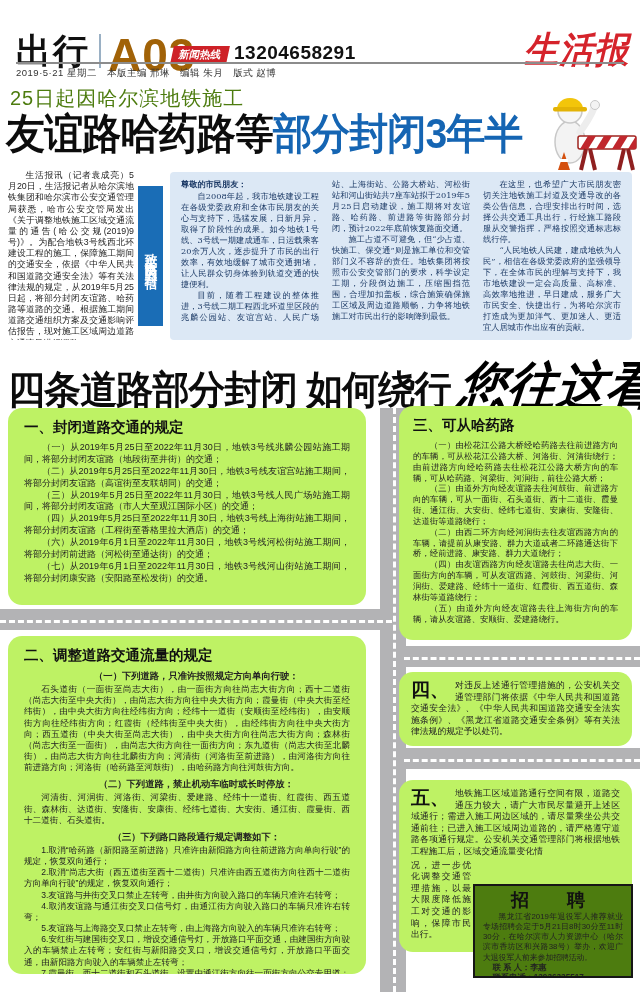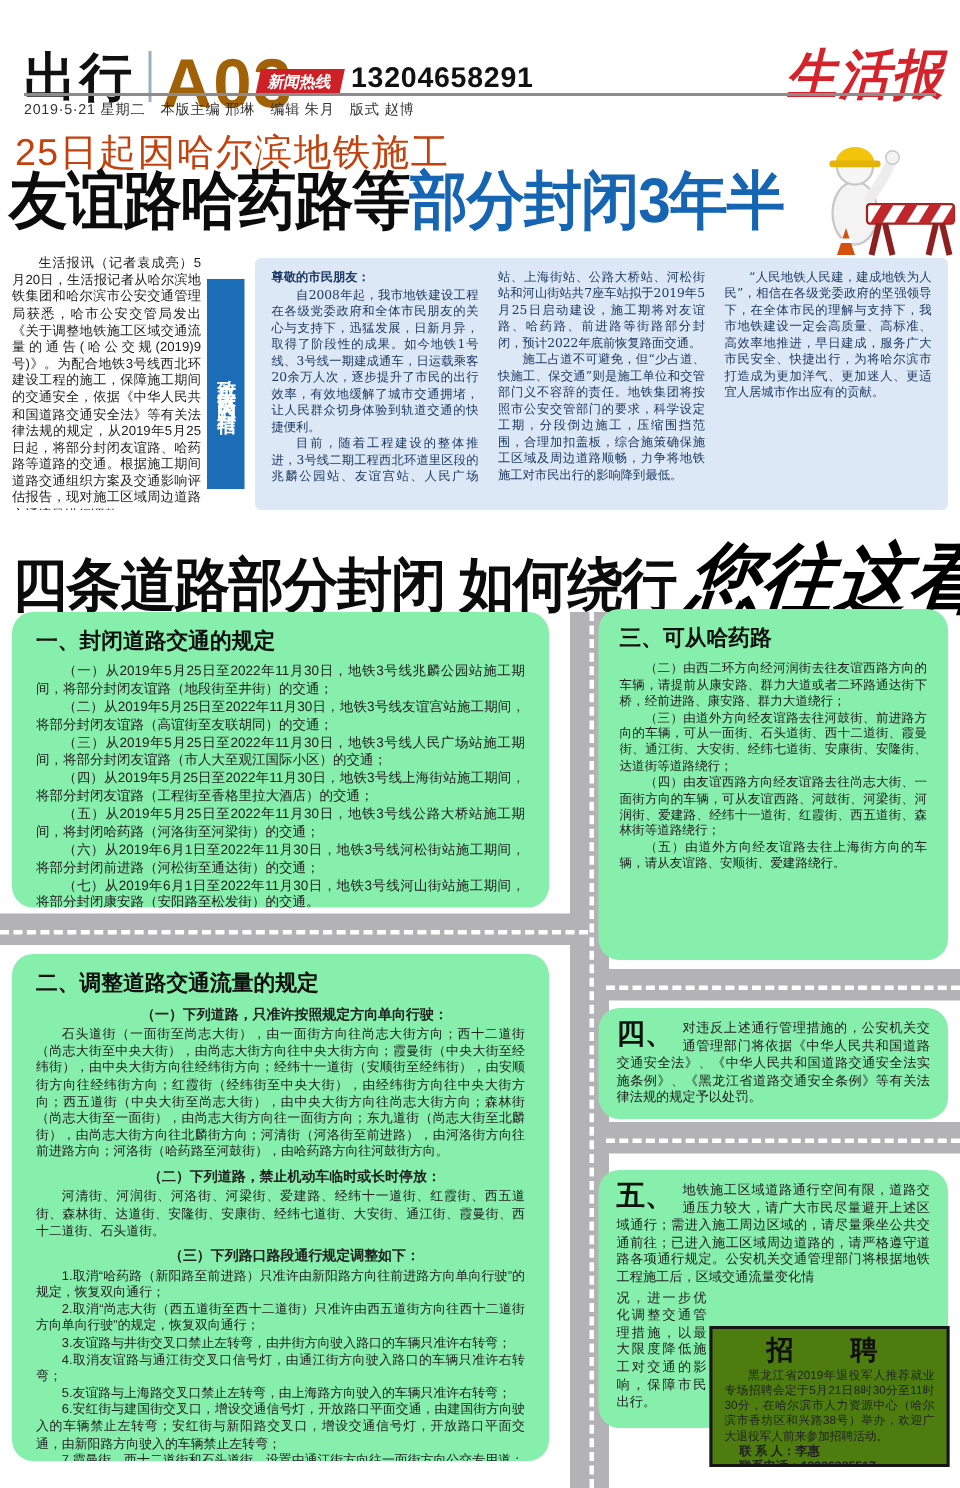--- a/index.html
+++ b/index.html
@@ -13,21 +13,21 @@
   .m-page{left:108px;top:28px;font-size:46px;font-weight:900;color:#a16207;letter-spacing:1px;}
   .m-badge{left:172px;top:46px;background:#ce2127;color:#fff;font-size:10.5px;font-weight:700;
            padding:2px 7px;transform:skewX(-12deg);}
   .m-phone{left:234px;top:42px;font-size:19px;font-weight:900;color:#111;letter-spacing:.5px;}
   .m-logo{left:524px;top:26px;font-family:"DejaVu Serif",serif;font-style:italic;font-weight:900;
           font-size:36px;color:#d5232b;letter-spacing:1px;transform:scaleX(.95);transform-origin:left;}
   .m-rule{left:16px;top:62px;width:608px;height:2px;background:#8c8c8c;}
   .m-date{left:16px;top:67px;font-size:9.5px;color:#333;letter-spacing:.5px;}
 
   
-  .kicker{left:10px;top:85px;font-size:25px;color:#c2410c;letter-spacing:1px;}
+  .kicker{left:10px;top:85px;font-size:20px;color:#4d7c0f;letter-spacing:1px;}
   .headline{left:6px;top:106px;white-space:nowrap;font-weight:900;font-size:42px;
             letter-spacing:-1px;transform:scaleX(.93);transform-origin:left;}
   .headline .h-black{color:#0c0c0c;}
   .headline .h-blue{color:#1565b3;}
   .cartoon{left:540px;top:80px;width:100px;height:92px;}
 
   
   .brief{left:8px;top:170px;width:126px;height:170px;font-size:8.8px;line-height:1.27;
          text-align:justify;color:#1c1c1c;overflow:hidden;}
   .brief p{margin:0;text-indent:2em;}
@@ -52,21 +52,21 @@
   .road{background:#b3b3b5;}
   .road-v{left:380px;top:408px;width:26px;height:584px;}
   .road-v::after{content:"";position:absolute;left:50%;top:0;height:100%;border-left:3px dashed #fff;}
   .road-h{height:21px;}
   .road-h::after{content:"";position:absolute;top:50%;left:0;width:100%;border-top:3px dashed #fff;}
   .road-h1{left:0;top:609px;width:392px;}
   .road-h2{left:404px;top:646px;width:236px;}
   .road-h3{left:404px;top:748px;width:236px;}
 
   
-  .box{background:#86efac;border-radius:14px;box-sizing:border-box;overflow:hidden;}
+  .box{background:#bef264;border-radius:14px;box-sizing:border-box;overflow:hidden;}
   .box h2{margin:0 0 5px 0;font-size:14.5px;font-weight:900;color:#111;}
   .box p{margin:0;text-indent:2em;text-align:justify;}
   .box1{left:8px;top:408px;width:358px;height:197px;padding:10px 16px 8px;}
   .box1 p{font-size:9px;line-height:1.32;}
   .box2{left:8px;top:636px;width:358px;height:338px;padding:10px 16px 8px;}
   .box2 .sub{font-weight:700;font-size:9.3px;margin:5px 0 1px;text-indent:2em;text-align:center;}
   .box2 p{font-size:8.6px;line-height:1.3;}
   .box3{left:399px;top:406px;width:233px;height:234px;padding:10px 14px 8px;}
   .box3 p{font-size:8.4px;line-height:1.29;}
   .box4{left:399px;top:672px;width:233px;height:74px;padding:8px 12px;}
@@ -125,41 +125,41 @@
     <p>生活报讯（记者袁成亮）5月20日，生活报记者从哈尔滨地铁集团和哈尔滨市公安交通管理局获悉，哈市公安交管局发出《关于调整地铁施工区域交通流量的通告(哈公交规(2019)9号)》。为配合地铁3号线西北环建设工程的施工，保障施工期间的交通安全，依据《中华人民共和国道路交通安全法》等有关法律法规的规定，从2019年5月25日起，将部分封闭友谊路、哈药路等道路的交通。根据施工期间道路交通组织方案及交通影响评估报告，现对施工区域周边道路交通流量进行调整。</p>
   </div>
 
   <div class="abs vbar">致广大市民的一封信</div>
 
   <div class="abs letterbox">
     <div class="salut">尊敬的市民朋友：</div>
     <p>自2008年起，我市地铁建设工程在各级党委政府和全体市民朋友的关心与支持下，迅猛发展，日新月异，取得了阶段性的成果。如今地铁1号线、3号线一期建成通车，日运载乘客20余万人次，逐步提升了市民的出行效率，有效地缓解了城市交通拥堵，让人民群众切身体验到轨道交通的快捷便利。</p>
     <p>目前，随着工程建设的整体推进，3号线二期工程西北环道里区段的兆麟公园站、友谊宫站、人民广场站、上海街站、公路大桥站、河松街站和河山街站共7座车站拟于2019年5月25日启动建设，施工期将对友谊路、哈药路、前进路等街路部分封闭，预计2022年底前恢复路面交通。</p>
     <p>施工占道不可避免，但“少占道、快施工、保交通”则是施工单位和交管部门义不容辞的责任。地铁集团将按照市公安交管部门的要求，科学设定工期，分段倒边施工，压缩围挡范围，合理加扣盖板，综合施策确保施工区域及周边道路顺畅，力争将地铁施工对市民出行的影响降到最低。</p>
+    <p>在这里，也希望广大市民朋友密切关注地铁施工封道及交通导改的各类公告信息，合理安排出行时间，选择公共交通工具出行，行经施工路段服从交警指挥，严格按照交通标志标线行停。</p>
     <p>“人民地铁人民建，建成地铁为人民”，相信在各级党委政府的坚强领导下，在全体市民的理解与支持下，我市地铁建设一定会高质量、高标准、高效率地推进，早日建成，服务广大市民安全、快捷出行，为将哈尔滨市打造成为更加洋气、更加迷人、更适宜人居城市作出应有的贡献。</p>
 
   </div>
 
   <div class="abs bigline">
     <span class="b1">四条道路部分封闭 如何绕行</span>
     <span class="b2">您往这看</span>
   </div>
 
   <div class="abs road road-v"></div>
   <div class="abs road road-h road-h1"></div>
   <div class="abs road road-h road-h2"></div>
   <div class="abs road road-h road-h3"></div>
 
   <div class="abs box box1">
     <h2>一、封闭道路交通的规定</h2>
     <p>（一）从2019年5月25日至2022年11月30日，地铁3号线兆麟公园站施工期间，将部分封闭友谊路（地段街至井街）的交通；</p>
     <p>（二）从2019年5月25日至2022年11月30日，地铁3号线友谊宫站施工期间，将部分封闭友谊路（高谊街至友联胡同）的交通；</p>
     <p>（三）从2019年5月25日至2022年11月30日，地铁3号线人民广场站施工期间，将部分封闭友谊路（市人大至观江国际小区）的交通；</p>
     <p>（四）从2019年5月25日至2022年11月30日，地铁3号线上海街站施工期间，将部分封闭友谊路（工程街至香格里拉大酒店）的交通；</p>
-    <p>（五）从2019年5月25日至2022年11月30日，地铁3号线公路大桥站施工期间，将封闭哈药路（河洛街至河梁街）的交通；</p>
     <p>（六）从2019年6月1日至2022年11月30日，地铁3号线河松街站施工期间，将部分封闭前进路（河松街至通达街）的交通；</p>
     <p>（七）从2019年6月1日至2022年11月30日，地铁3号线河山街站施工期间，将部分封闭康安路（安阳路至松发街）的交通。</p>
   </div>
 
   <div class="abs box box2">
     <h2>二、调整道路交通流量的规定</h2>
     <div class="sub">（一）下列道路，只准许按照规定方向单向行驶：</div>
     <p>石头道街（一面街至尚志大街），由一面街方向往尚志大街方向；西十二道街（尚志大街至中央大街），由尚志大街方向往中央大街方向；霞曼街（中央大街至经纬街），由中央大街方向往经纬街方向；经纬十一道街（安顺街至经纬街），由安顺街方向往经纬街方向；红霞街（经纬街至中央大街），由经纬街方向往中央大街方向；西五道街（中央大街至尚志大街），由中央大街方向往尚志大街方向；森林街（尚志大街至一面街），由尚志大街方向往一面街方向；东九道街（尚志大街至北麟街），由尚志大街方向往北麟街方向；河清街（河洛街至前进路），由河洛街方向往前进路方向；河洛街（哈药路至河鼓街），由哈药路方向往河鼓街方向。</p>
     <div class="sub">（二）下列道路，禁止机动车临时或长时停放：</div>
     <p>河清街、河润街、河洛街、河梁街、爱建路、经纬十一道街、红霞街、西五道街、森林街、达道街、安隆街、安康街、经纬七道街、大安街、通江街、霞曼街、西十二道街、石头道街。</p>
@@ -169,22 +169,23 @@
     <p>3.友谊路与井街交叉口禁止左转弯，由井街方向驶入路口的车辆只准许右转弯；</p>
     <p>4.取消友谊路与通江街交叉口信号灯，由通江街方向驶入路口的车辆只准许右转弯；</p>
     <p>5.友谊路与上海路交叉口禁止左转弯，由上海路方向驶入的车辆只准许右转弯；</p>
     <p>6.安红街与建国街交叉口，增设交通信号灯，开放路口平面交通，由建国街方向驶入的车辆禁止左转弯；安红街与新阳路交叉口，增设交通信号灯，开放路口平面交通，由新阳路方向驶入的车辆禁止左转弯；</p>
     <p>7.霞曼街、西十二道街和石头道街，设置由通江街方向往一面街方向公交专用道；</p>
 
   </div>
 
   <div class="abs box box3">
     <h2>三、可从哈药路</h2>
+    <p>（一）由松花江公路大桥经哈药路去往前进路方向的车辆，可从松花江公路大桥、河洛街、河清街绕行；由前进路方向经哈药路去往松花江公路大桥方向的车辆，可从哈药路、河梁街、河润街，前往公路大桥；</p>
+    <p>（三）由道外方向经友谊路去往河鼓街、前进路方向的车辆，可从一面街、石头道街、西十二道街、霞曼街、通江街、大安街、经纬七道街、安康街、安隆街、达道街等道路绕行；</p>
     <p>（二）由西二环方向经河润街去往友谊西路方向的车辆，请提前从康安路、群力大道或者二环路通达街下桥，经前进路、康安路、群力大道绕行；</p>
-    <p>（三）由道外方向经友谊路去往河鼓街、前进路方向的车辆，可从一面街、石头道街、西十二道街、霞曼街、通江街、大安街、经纬七道街、安康街、安隆街、达道街等道路绕行；</p>
     <p>（四）由友谊西路方向经友谊路去往尚志大街、一面街方向的车辆，可从友谊西路、河鼓街、河梁街、河润街、爱建路、经纬十一道街、红霞街、西五道街、森林街等道路绕行；</p>
     <p>（五）由道外方向经友谊路去往上海街方向的车辆，请从友谊路、安顺街、爱建路绕行。</p>
   </div>
 
   <div class="abs box box4">
     <span class="bignum">四、</span>
     <p style="text-indent:0">对违反上述通行管理措施的，公安机关交通管理部门将依据《中华人民共和国道路交通安全法》、《中华人民共和国道路交通安全法实施条例》、《黑龙江省道路交通安全条例》等有关法律法规的规定予以处罚。</p>
   </div>
 
   <div class="abs box box5">

